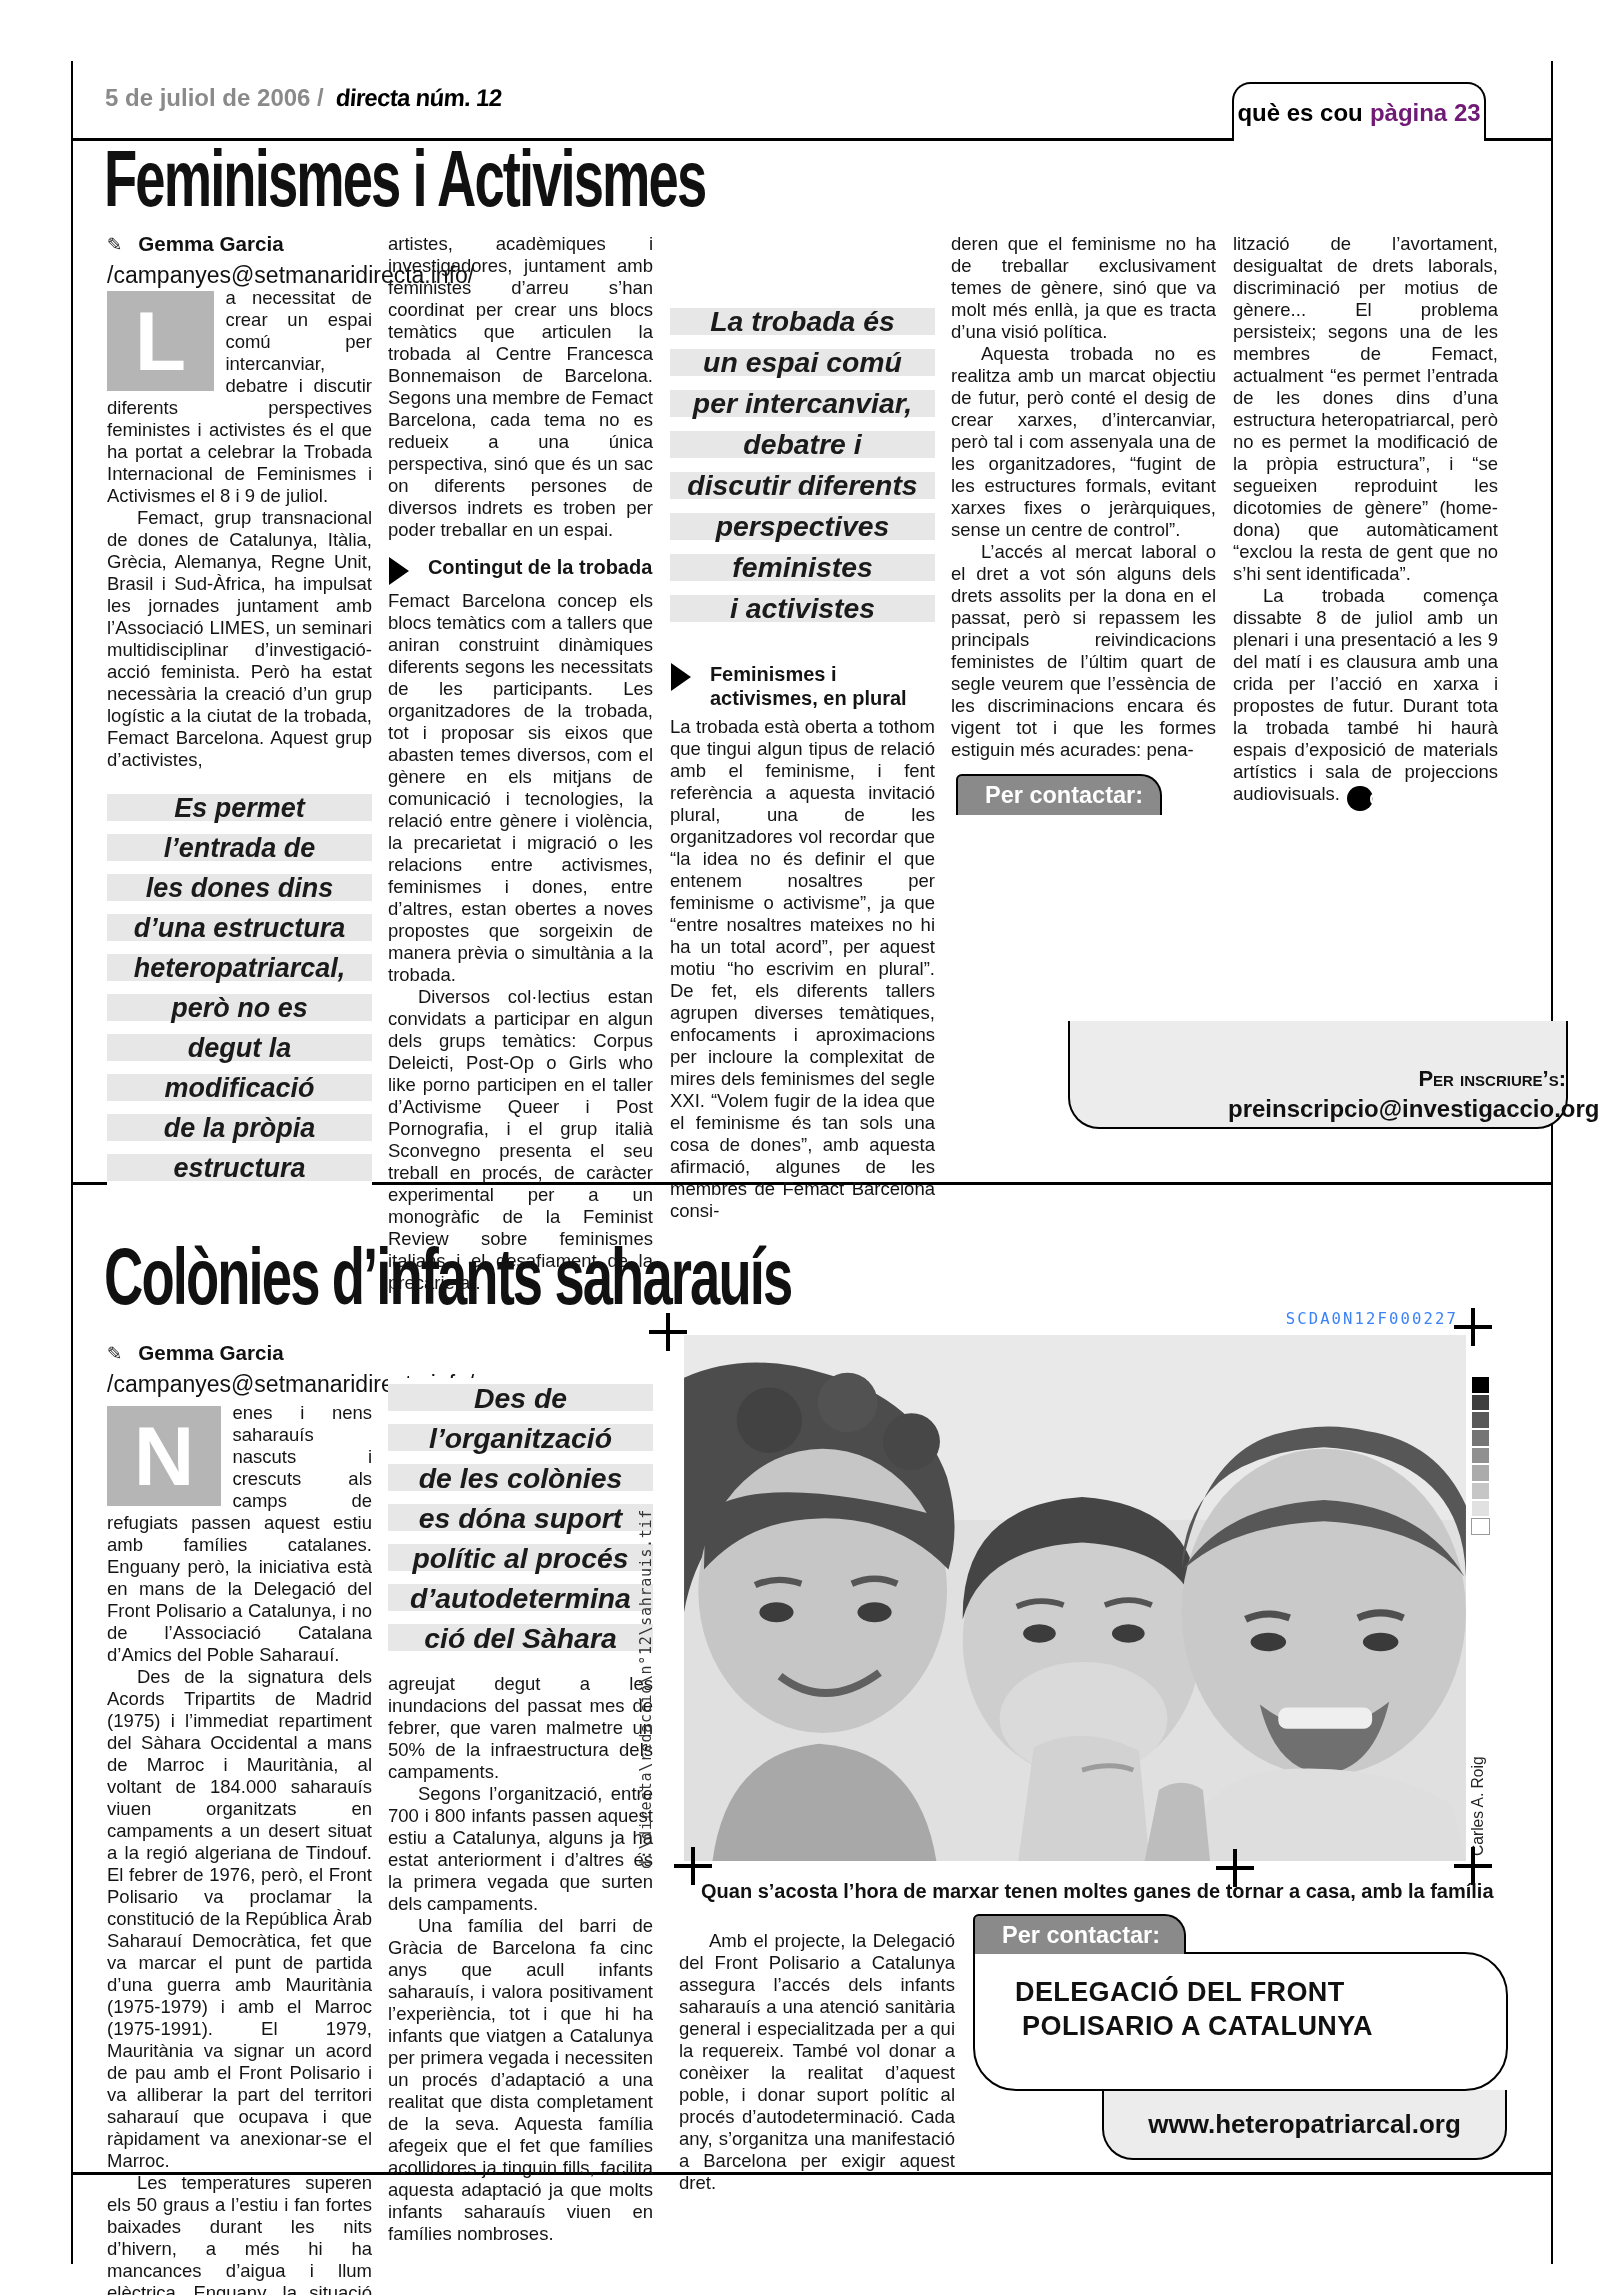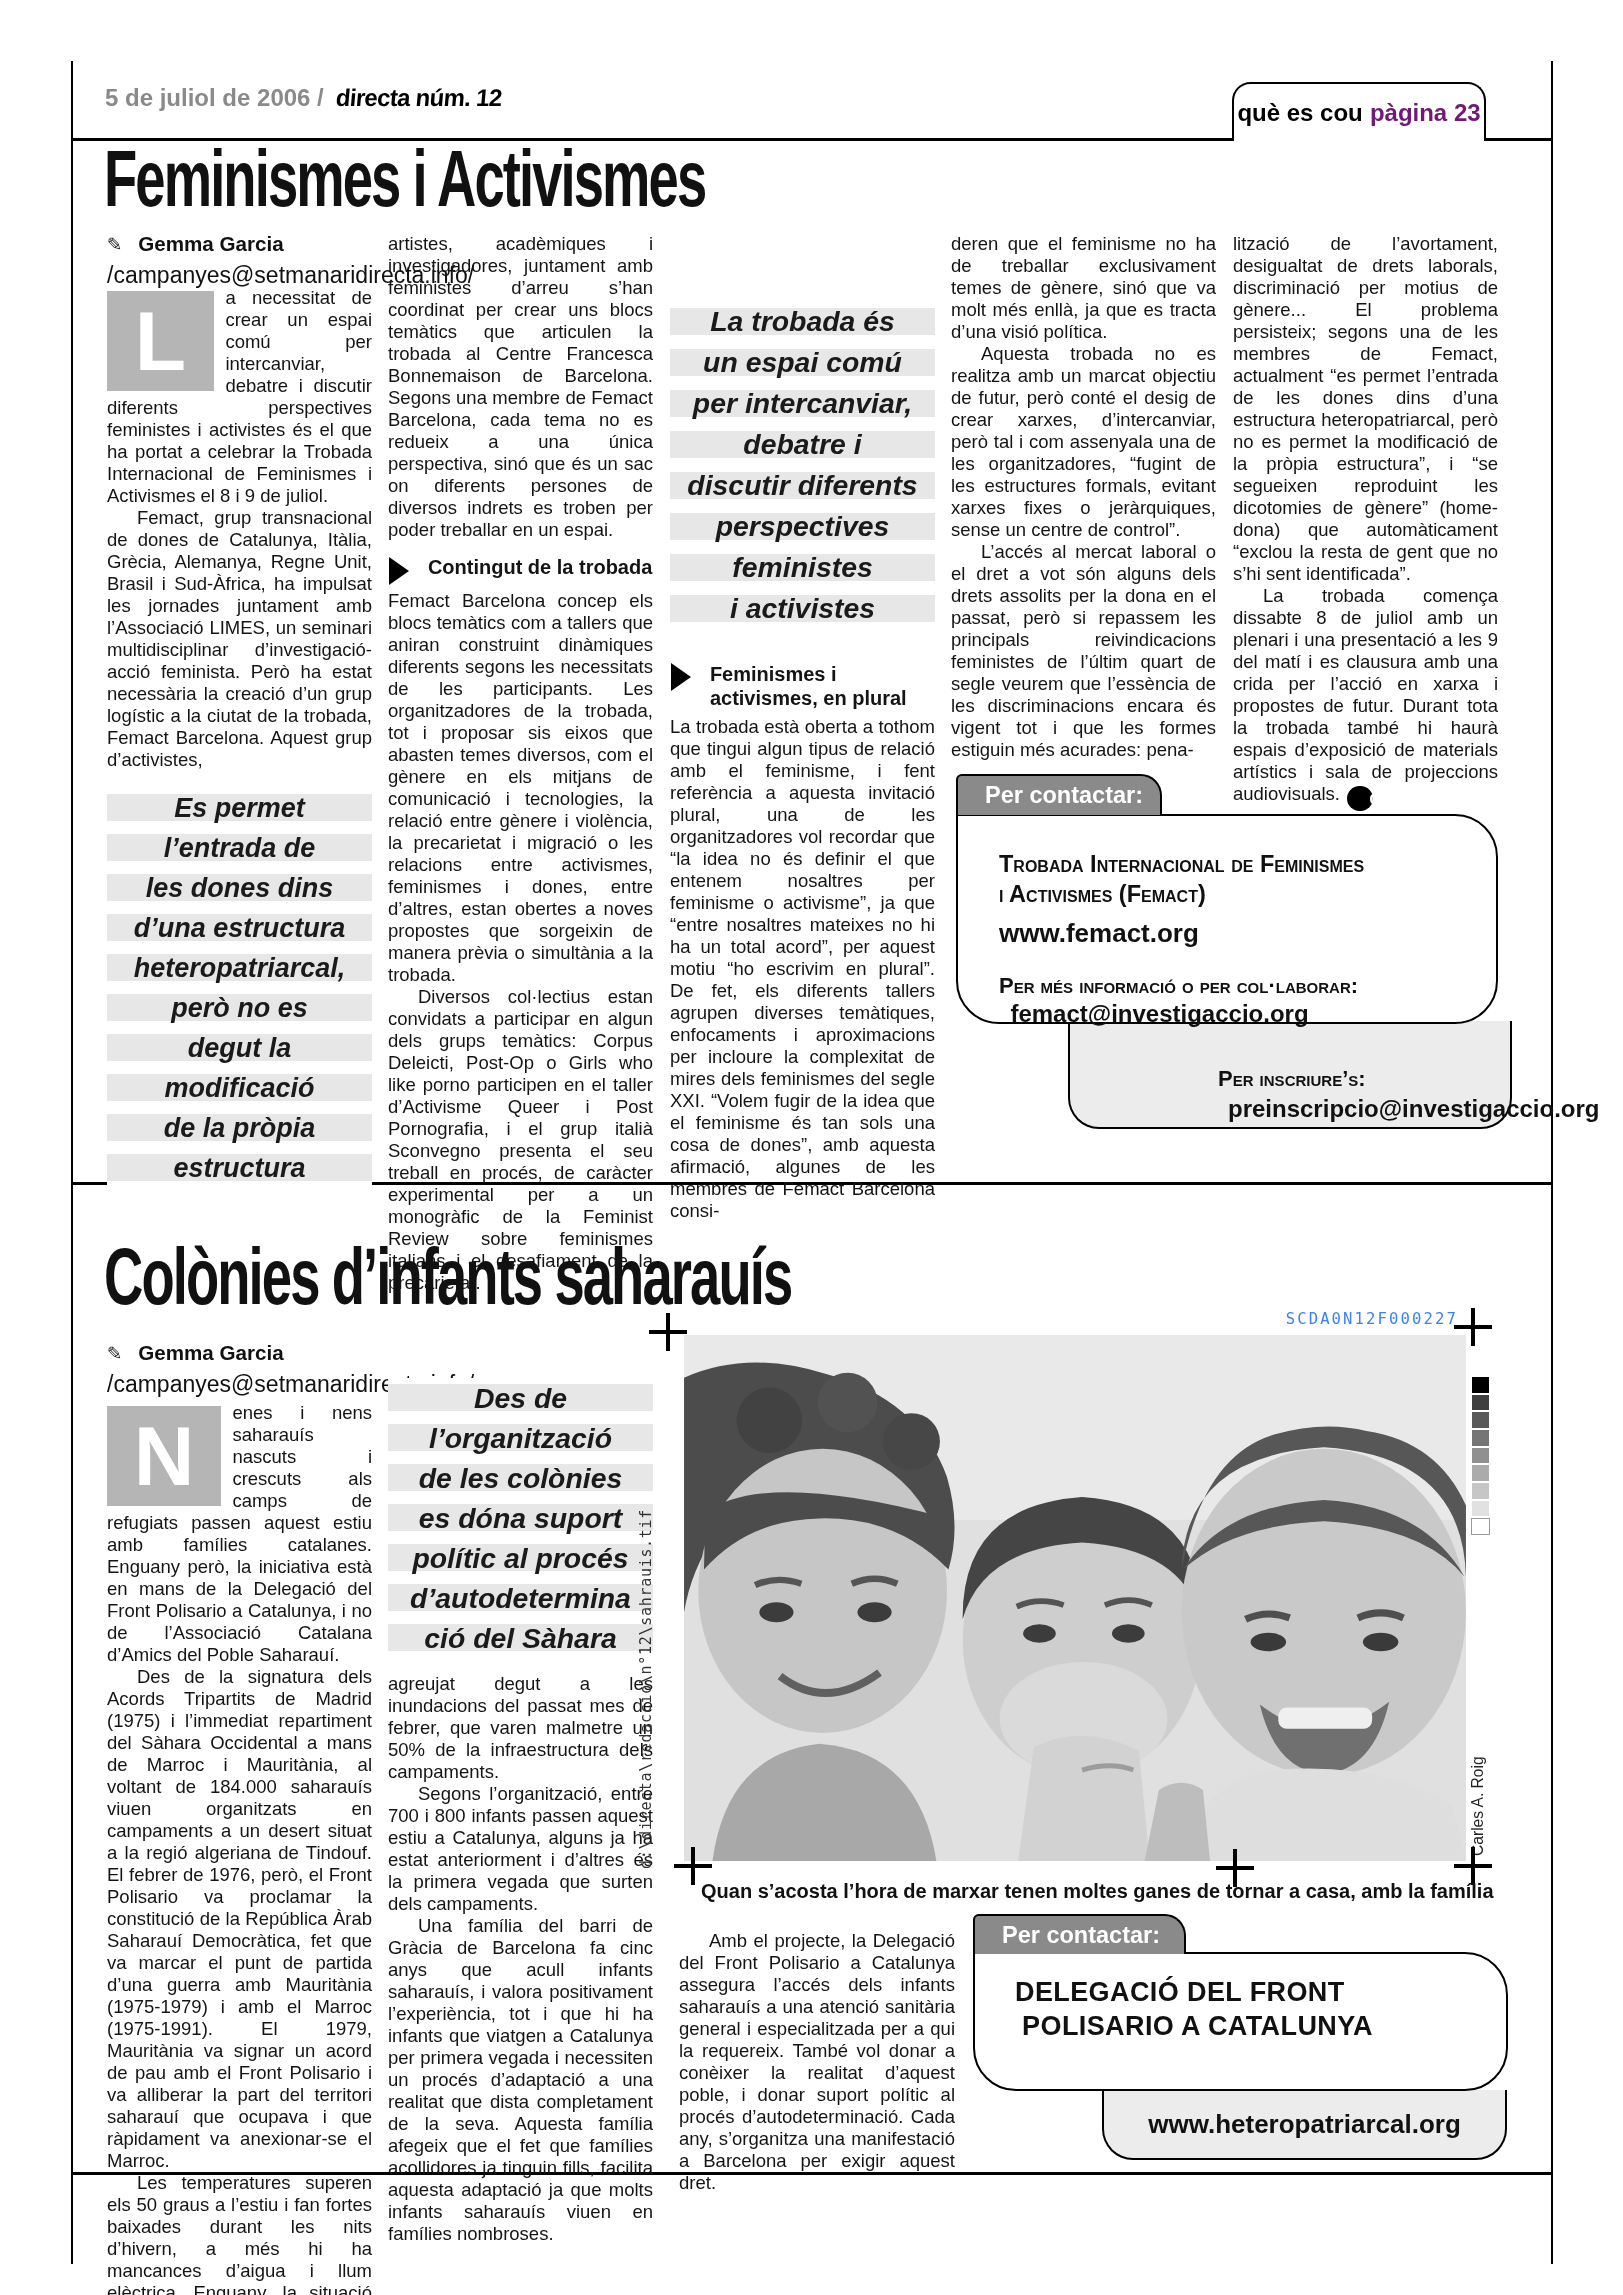--- a/index.html
+++ b/index.html
@@ -59,21 +59,21 @@
          box-sizing:border-box;z-index:1;}
   .cflap{position:absolute;background:#ececec;border:2.8px solid #000;border-top:none;
          border-radius:0 0 31px 31px;box-sizing:border-box;z-index:0;}
   .sc{font-variant:small-caps;font-weight:700;}
   .box1 .cbar{width:206px;height:41px;}
   .box1 .cbody{top:40px;left:0;width:542px;height:210px;padding:33px 21.3px 0 41px;}
   .box1 .org{font-size:23.5px;line-height:30px;}
   .box1 .url{font-weight:700;font-size:26px;margin-top:8.5px;}
   .box1 .lbl{font-size:22px;margin-top:24px;}
   .box1 .eml{font-weight:700;font-size:24px;margin-top:1.4px;padding-left:11.4px;}
-  .box1 .cflap{top:247px;left:112px;width:444px;height:108px;padding:21.3px 0 0 148px;}
+  .box1 .cflap{top:247px;left:112px;width:500px;height:108px;padding:21.3px 0 0 148px;text-align:right;}
   .box2 .cbar{width:213px;height:40px;}
   .box2 .cbody{top:38px;left:0;width:535px;height:139px;padding:21.3px 0 0 40px;}
   .box2 .org{font-weight:700;font-size:27px;line-height:34px;letter-spacing:0.4px;}
   .box2 .cflap{top:176px;left:129px;width:405px;height:70px;display:flex;align-items:center;justify-content:center;}
   .box2 .url{font-weight:700;font-size:26px;}
 
   
   .photo{position:absolute;left:684px;top:1335px;width:782px;height:526px;overflow:hidden;background:#dcdcdc;}
   .photo svg{display:block;}
   .pcode{position:absolute;left:1138px;top:1310px;width:320px;text-align:right;
@@ -175,27 +175,20 @@
 
   <div class="col" style="left:1233px;top:233px;">
     <p>lització de l’avortament, desigualtat de drets laborals, discriminació per motius de gènere... El problema persisteix; segons una de les membres de Femact, actualment “es permet l’entrada de les dones dins d’una estructura heteropatriarcal, però no es permet la modificació de la pròpia estructura”, i “se segueixen reproduint les dicotomies de gènere” (home-dona) que automàticament “exclou la resta de gent que no s’hi sent identificada”.</p>
     <p class="ind"><span>La trobada comença dissabte 8 de juliol amb un plenari i una presentació a les 9 del matí i es clausura amb una crida per l’acció en xarxa i propostes de futur. Durant tota la trobada també hi haurà espais d’exposició de materials artístics i sala de projeccions audiovisuals.</span><span class="endmark">d</span></p>
   </div>
 
   <div class="contact box1" style="left:956px;top:774px;width:549px;height:364px;">
     <div class="cbar">
       <span>Per contactar:</span>
     </div>
-    <div class="cbody">
-      <div class="org sc">Trobada Internacional de Feminismes</div>
-      <div class="org sc">i Activismes (Femact)</div>
-      <div class="url">www.femact.org</div>
-      <div class="lbl sc">Per més informació o per col·laborar:</div>
-      <div class="eml">femact@investigaccio.org</div>
-    </div>
     <div class="cflap">
       <div class="lbl sc" style="font-size:22px;">Per inscriure’s:</div>
       <div class="eml" style="font-weight:700;font-size:24px;margin-top:2.8px;padding-left:10px;">preinscripcio@investigaccio.org</div>
     </div>
   </div>
 
   <h1 class="title" style="left:104px;top:1237px;margin:0;">
     <span class="condense">Colònies d’infants saharauís</span>
   </h1>
 

